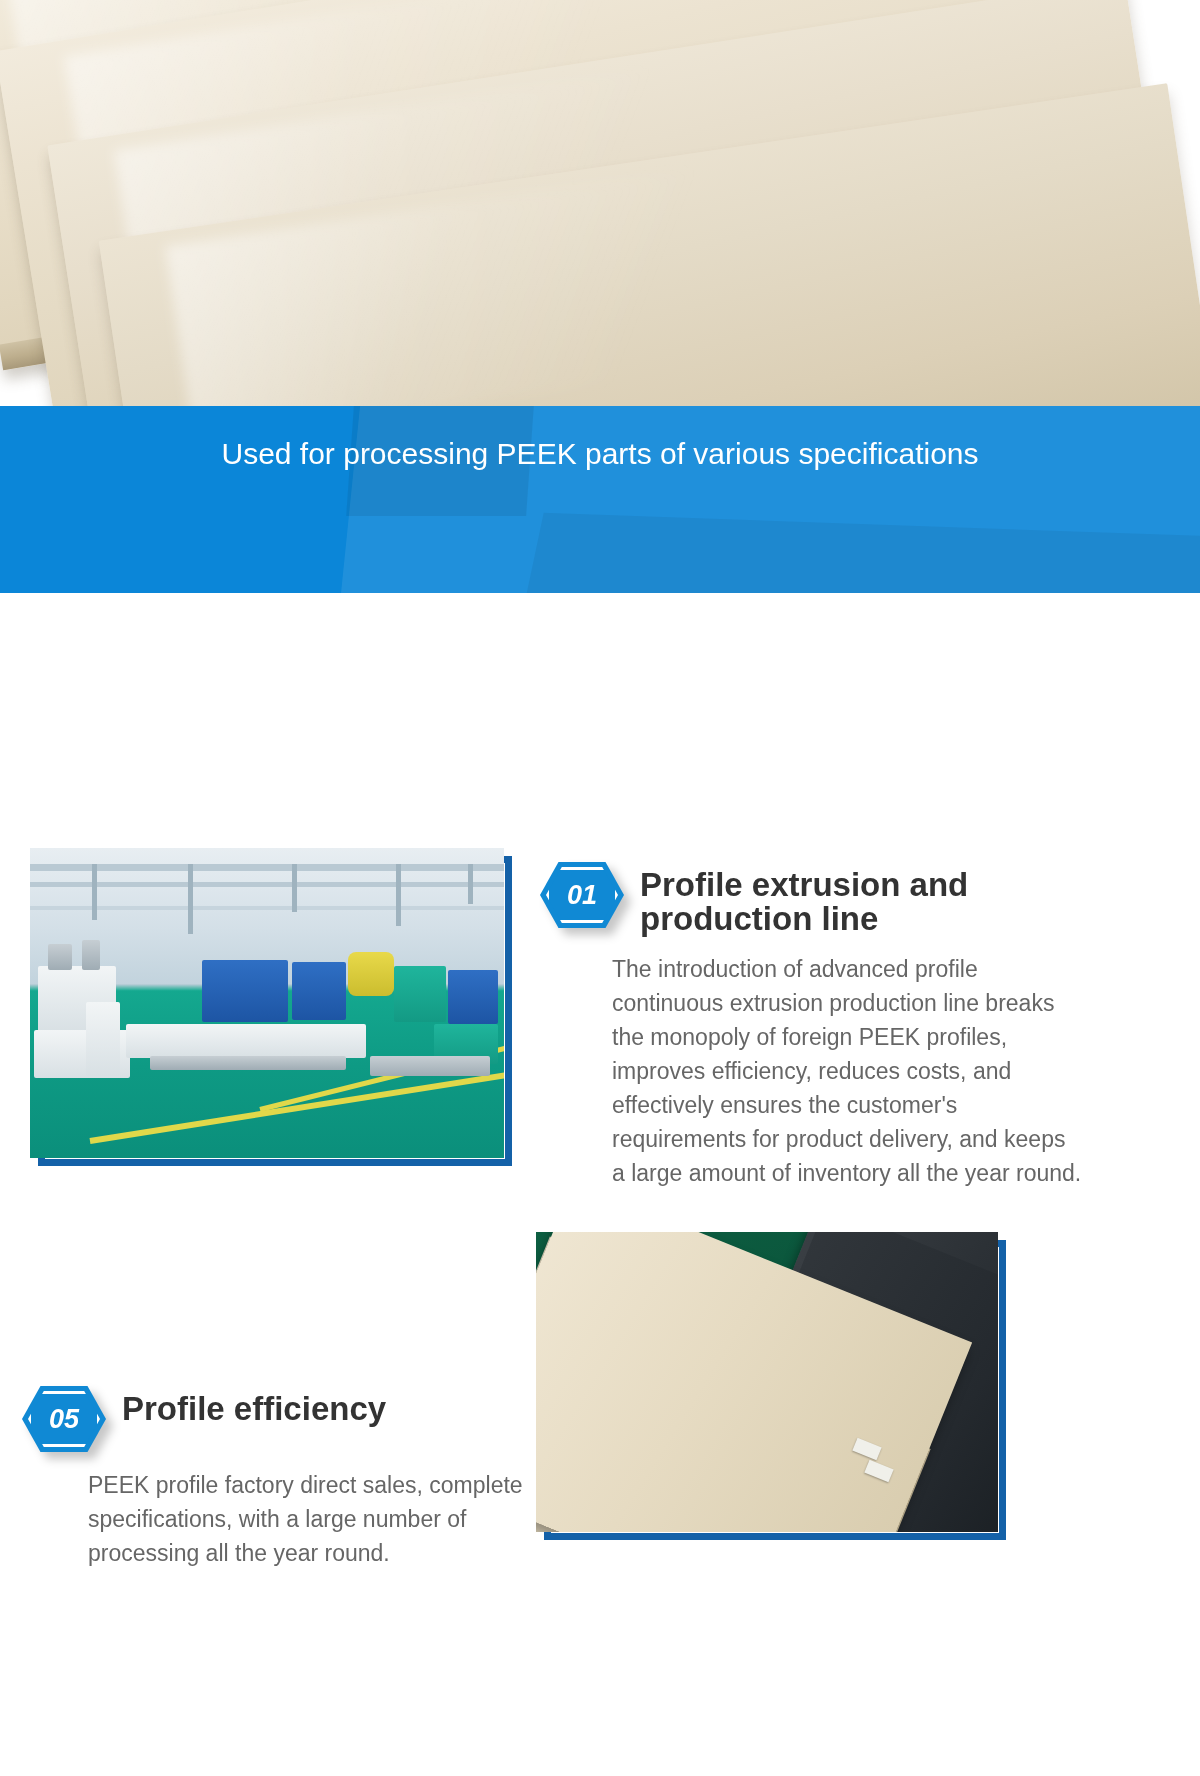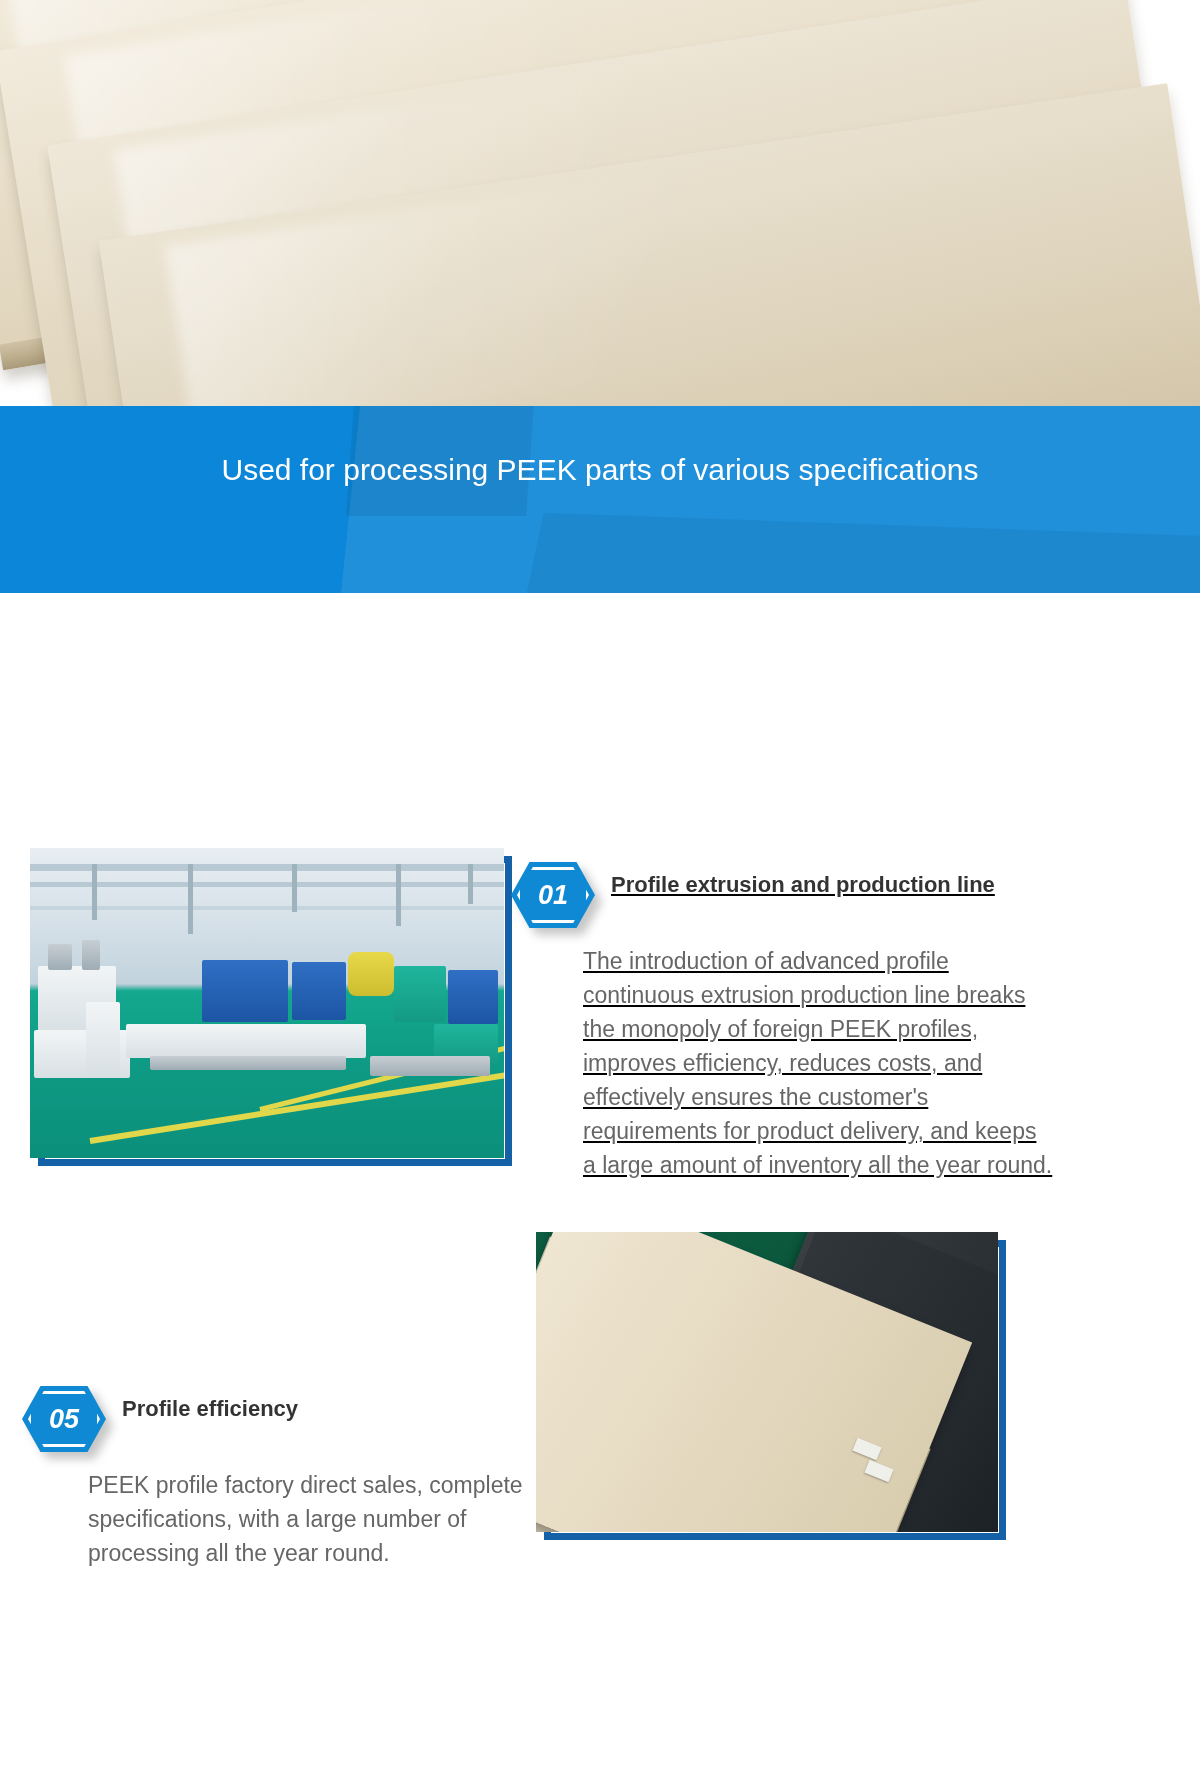--- a/index.html
+++ b/index.html
@@ -126,21 +126,21 @@
     font-size: 60px;
     line-height: 70px;
     font-weight: 400;
     letter-spacing: 0.5px;
   }
   .banner-subtitle {
     color: #ffffff;
     font-size: 30px;
     line-height: 40px;
     font-weight: 400;
-    margin-top: 16px;
+    margin-top: 0;
   }
 
   
   .headline {
     position: absolute;
     left: 34px; top: 694px;
     width: 1030px;
     color: #1668b8;
     font-size: 38px;
     line-height: 48px;
@@ -201,23 +201,22 @@
     border-radius: 2px;
   }
   .factory .m-blue  { background: linear-gradient(180deg,#2f6fc4 0%, #1d55a4 100%); }
   .factory .m-teal  { background: linear-gradient(180deg,#1fb59c 0%, #139a84 100%); }
   .factory .m-white { background: linear-gradient(180deg,#f2f5f6 0%, #d8e0e4 100%); }
   .factory .m-yellow{ background: linear-gradient(180deg,#e8d94a 0%, #cbbd2e 100%); }
   .factory .m-grey  { background: linear-gradient(180deg,#c6ced3 0%, #9facb4 100%); }
 
   .feature-01-text {
     position: absolute;
-    left: 511px; top: 860px;
+    left: 540px; top: 860px;
     width: 546px;
-    text-decoration: underline;
   }
   .feature-02-text {
     position: absolute;
     left: 22px; top: 1384px;
     width: 500px;
   }
 
   .badge-row {
     position: relative;
     display: flex;
@@ -252,21 +251,21 @@
     justify-content: center;
     color: #ffffff;
     font-size: 27px;
     font-weight: bold;
     font-style: italic;
     letter-spacing: 0px;
     z-index: 2;
   }
   .feature-heading {
     color: #333333;
-    font-size: 22px;
+    font-size: 33px;
     line-height: 34px;
     font-weight: bold;
     padding-top: 8px;
   }
   .feature-body {
     color: #666666;
     font-size: 23px;
     line-height: 34px;
     font-weight: 400;
     margin-top: 16px;

